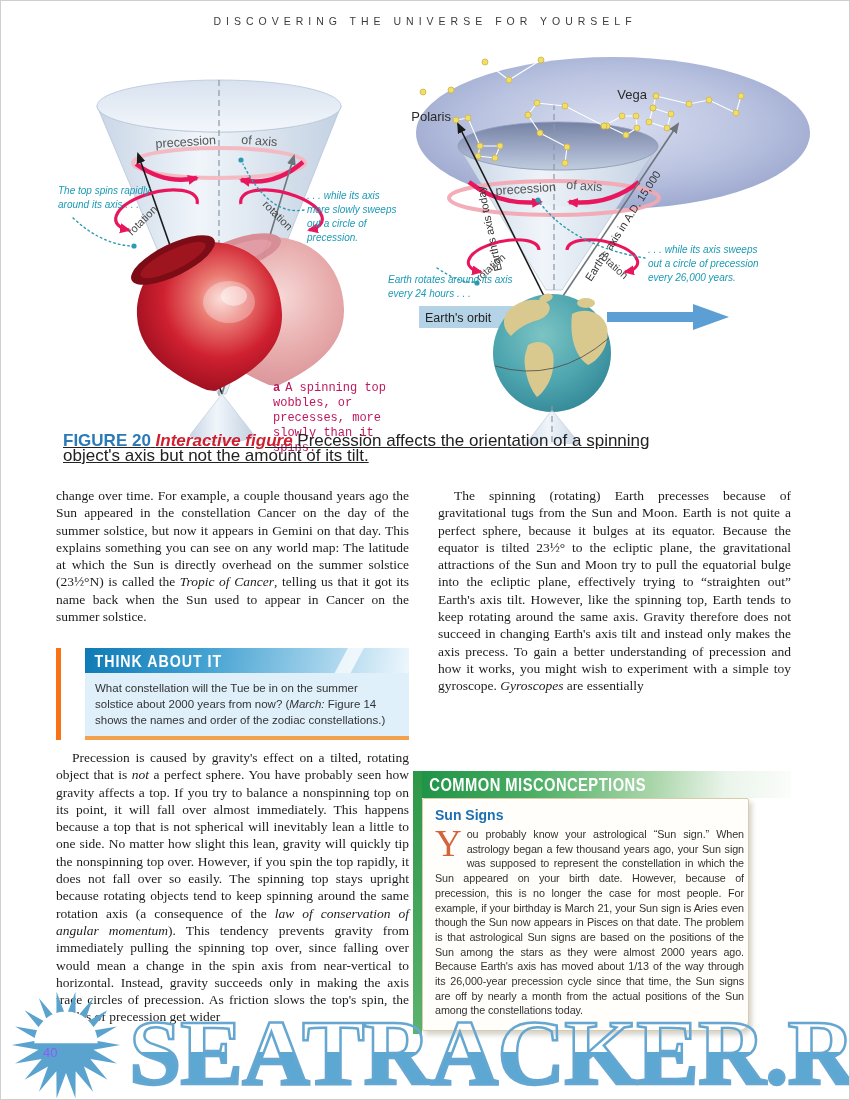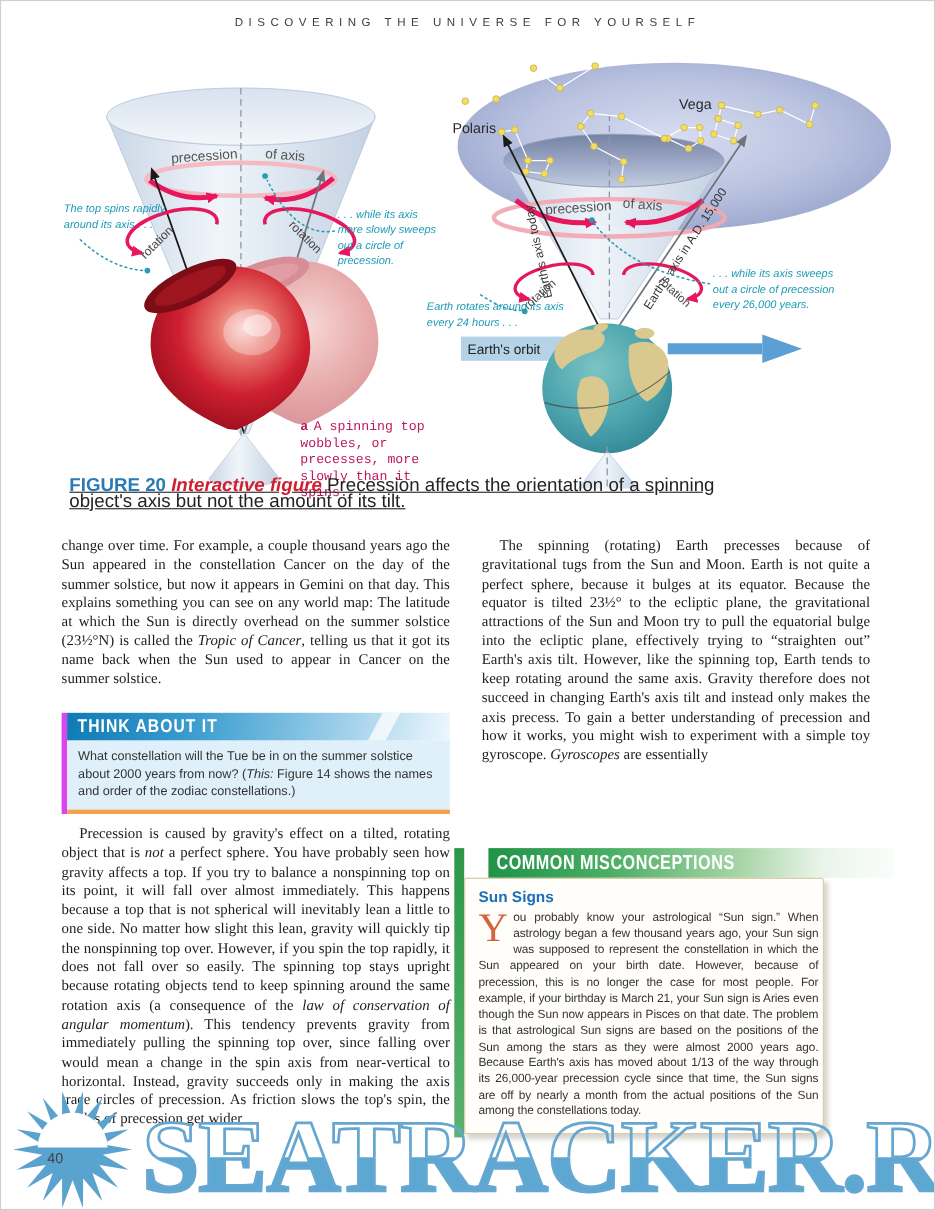--- a/index.html
+++ b/index.html
@@ -13,49 +13,49 @@
   .callout{position:absolute;color:#1b9ab5;font-style:italic;font-size:10px;line-height:14px;}
   .panel-cap{position:absolute;font-size:12px;line-height:15px;color:#be185d;font-family:Liberation Mono, monospace;}
   .panel-cap b{padding-right:5px;}
   .fig-caption{position:absolute;left:62px;top:433px;width:588px;font-size:17px;line-height:14.5px;color:#222;text-decoration:underline;}
   .fig-caption .lbl{color:#2a7ab8;font-weight:bold;}
   .fig-caption .inter{color:#cf1f2e;font-weight:bold;font-style:italic;}
   .bodycol{position:absolute;width:353px;font-family:"Liberation Serif",serif;
         font-size:13.5px;line-height:17.3px;color:#1c1c1c;text-align:justify;}
   .bodycol p{margin:0;}
   .indent{text-indent:16px;}
-  .thinkbox{position:absolute;left:55px;top:647px;width:353px;border-left:5px solid #d946ef;box-sizing:border-box;}
+  .thinkbox{position:absolute;left:55px;top:647px;width:353px;border-left:5px solid #f97316;box-sizing:border-box;padding-left:24px;}
   .think-header{height:25px;position:relative;overflow:hidden;
         background:linear-gradient(100deg,#0e7ab5 0%,#3e9fd0 35%,#9fd0ea 72%,#eef7fd 100%);}
   .think-header .gloss{position:absolute;right:52px;top:-4px;width:16px;height:34px;
         background:rgba(255,255,255,.75);transform:skewX(-28deg);}
   .think-title{color:#fff;font-weight:bold;font-size:15px;letter-spacing:1px;
         padding:4px 0 0 10px;transform:scale(.95,1.12);transform-origin:left center;white-space:nowrap;}
   .think-body{background:#dff0fb;padding:7px 10px 8px 10px;font-size:11.5px;line-height:16px;color:#333;}
   .think-orange{height:4px;background:#f2a24c;}
   .misc-bar{position:absolute;left:412px;top:770px;width:9px;height:263px;
         background:linear-gradient(#2c9747,#5cb26e);}
   .misc-header{position:absolute;left:421px;top:770px;width:369px;height:27px;overflow:hidden;
-        background:linear-gradient(95deg,#1f9347 0%,#4aae63 30%,#a8d5a8 62%,#eaf4ea 82%,#fbfdfb 100%);margin-left:22px;}
+        background:linear-gradient(95deg,#1f9347 0%,#4aae63 30%,#a8d5a8 62%,#eaf4ea 82%,#fbfdfb 100%);}
   .misc-title{color:#fff;font-weight:bold;font-size:16px;letter-spacing:.5px;
         padding:5px 0 0 8px;transform:scale(.92,1.15);transform-origin:left center;white-space:nowrap;}
   .misc-box{position:absolute;left:421px;top:797px;width:327px;box-sizing:border-box;
         background:#fffefb;border:1px solid #d8cda8;border-radius:2px 2px 10px 2px;
         box-shadow:3px 4px 5px rgba(120,110,90,.3);padding:8px 4px 12px 12px;}
   .misc-heading{color:#1b6fb5;font-weight:bold;font-size:14px;margin:0 0 4px 0;}
   .misc-text{font-size:10.8px;line-height:14.7px;color:#333;text-align:justify;letter-spacing:-.1px;}
   .dropcap{float:left;font-family:"Liberation Serif",serif;font-size:37px;line-height:29px;
         color:#d4643c;margin:2px 5px 0 0;}
   .watermark{position:absolute;left:128px;top:996px;z-index:6;white-space:nowrap;
         font-family:"Liberation Serif",serif;font-weight:bold;font-size:94px;line-height:110px;letter-spacing:-1px;}
   .watermark .wm{position:absolute;left:0;top:0;-webkit-text-stroke:2.5px #66a7d2;}
   .wm-top{color:transparent;clip-path:inset(0 0 50% 0);}
   .wm-bot{color:#5da8d3;clip-path:inset(50% 0 0 0);}
   .sun-logo{position:absolute;left:5px;top:988px;z-index:5;}
-  .page-num{position:absolute;left:42px;top:1044px;z-index:7;font-size:13px;color:#404040;}
+  .page-num{position:absolute;left:42px;top:1044px;z-index:7;font-size:13px;color:#8b5cf6;}
 </style>
 </head>
 <body>
 
 <div class="page">
 
   <div class="running-head">DISCOVERING THE UNIVERSE FOR YOURSELF</div>
 
   <svg class="figure-svg" width="770" height="398" viewBox="0 0 770 398">
     <defs>
@@ -221,21 +221,21 @@
 
   <div class="bodycol" style="left:55px;top:486px;">
     <p><span>change over time. For example, a couple thousand years ago the Sun appeared in the constellation Cancer on the day of the summer solstice, but now it appears in Gemini on that day. This explains something you can see on any world map: The latitude at which the Sun is directly overhead on the summer solstice (23½°N) is called the </span><span style="font-style: italic;">Tropic of Cancer</span><span>, telling us that it got its name back when the Sun used to appear in Cancer on the summer solstice.</span></p>
   </div>
 
   <div class="thinkbox">
     <div class="think-header">
       <div class="gloss"></div>
       <div class="think-title">THINK ABOUT IT</div>
     </div>
-    <div class="think-body"><span>What constellation will the Tue be in on the summer solstice about 2000 years from now? (</span><span style="font-style: italic;">This:</span><span> Figure 14 shows the names and order of the zodiac constellations.)</span></div>
+    <div class="think-body"><span>What constellation will the Tue be in on the summer solstice about 2000 years from now? (</span><span style="font-style: italic;">March:</span><span> Figure 14 shows the names and order of the zodiac constellations.)</span></div>
     <div class="think-orange"></div>
   </div>
 
   <div class="bodycol" style="left:55px;top:748px;">
     <p class="indent"><span>Precession is caused by gravity's effect on a tilted, rotating object that is </span><span style="font-style: italic;">not</span><span> a perfect sphere. You have probably seen how gravity affects a top. If you try to balance a nonspinning top on its point, it will fall over almost immediately. This happens because a top that is not spherical will inevitably lean a little to one side. No matter how slight this lean, gravity will quickly tip the nonspinning top over. However, if you spin the top rapidly, it does not fall over so easily. The spinning top stays upright because rotating objects tend to keep spinning around the same rotation axis (a consequence of the </span><span style="font-style: italic;">law of conservation of angular momentum</span><span>). This tendency prevents gravity from immediately pulling the spinning top over, since falling over would mean a change in the spin axis from near-vertical to horizontal. Instead, gravity succeeds only in making the axis trace circles of precession. As friction slows the top's spin, the circles of precession get wider</span></p>
   </div>
 
   <div class="bodycol" style="left:437px;top:486px;">
     <p class="indent"><span>The spinning (rotating) Earth precesses because of gravitational tugs from the Sun and Moon. Earth is not quite a perfect sphere, because it bulges at its equator. Because the equator is tilted 23½° to the ecliptic plane, the gravitational attractions of the Sun and Moon try to pull the equatorial bulge into the ecliptic plane, effectively trying to “straighten out” Earth's axis tilt. However, like the spinning top, Earth tends to keep rotating around the same axis. Gravity therefore does not succeed in changing Earth's axis tilt and instead only makes the axis precess. To gain a better understanding of precession and how it works, you might wish to experiment with a simple toy gyroscope. </span><span style="font-style: italic;">Gyroscopes</span><span> are essentially</span></p>
   </div>

